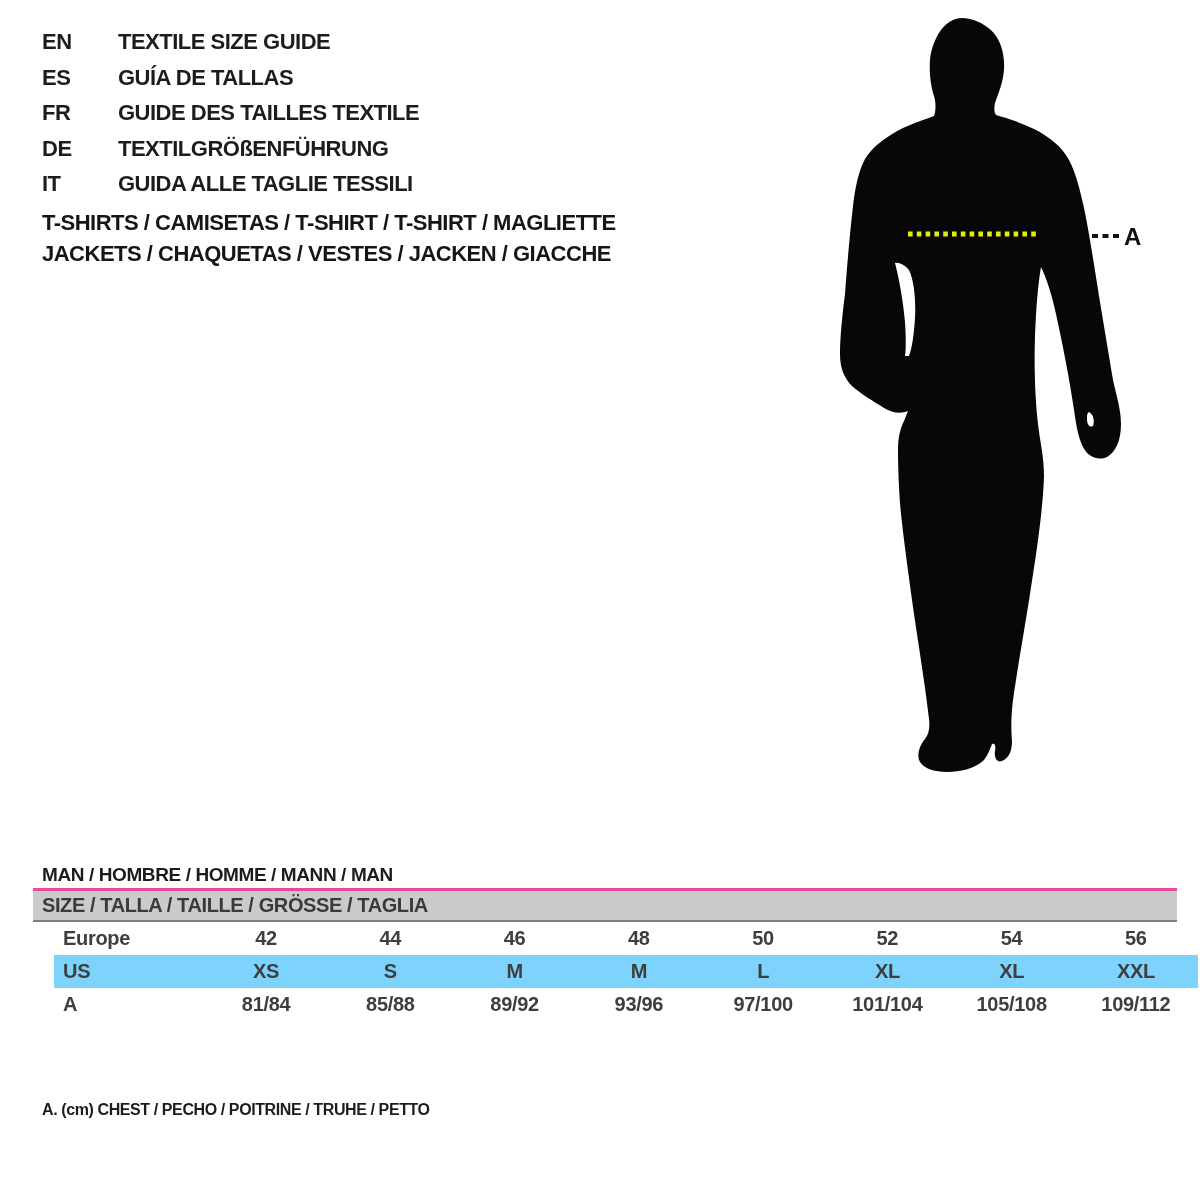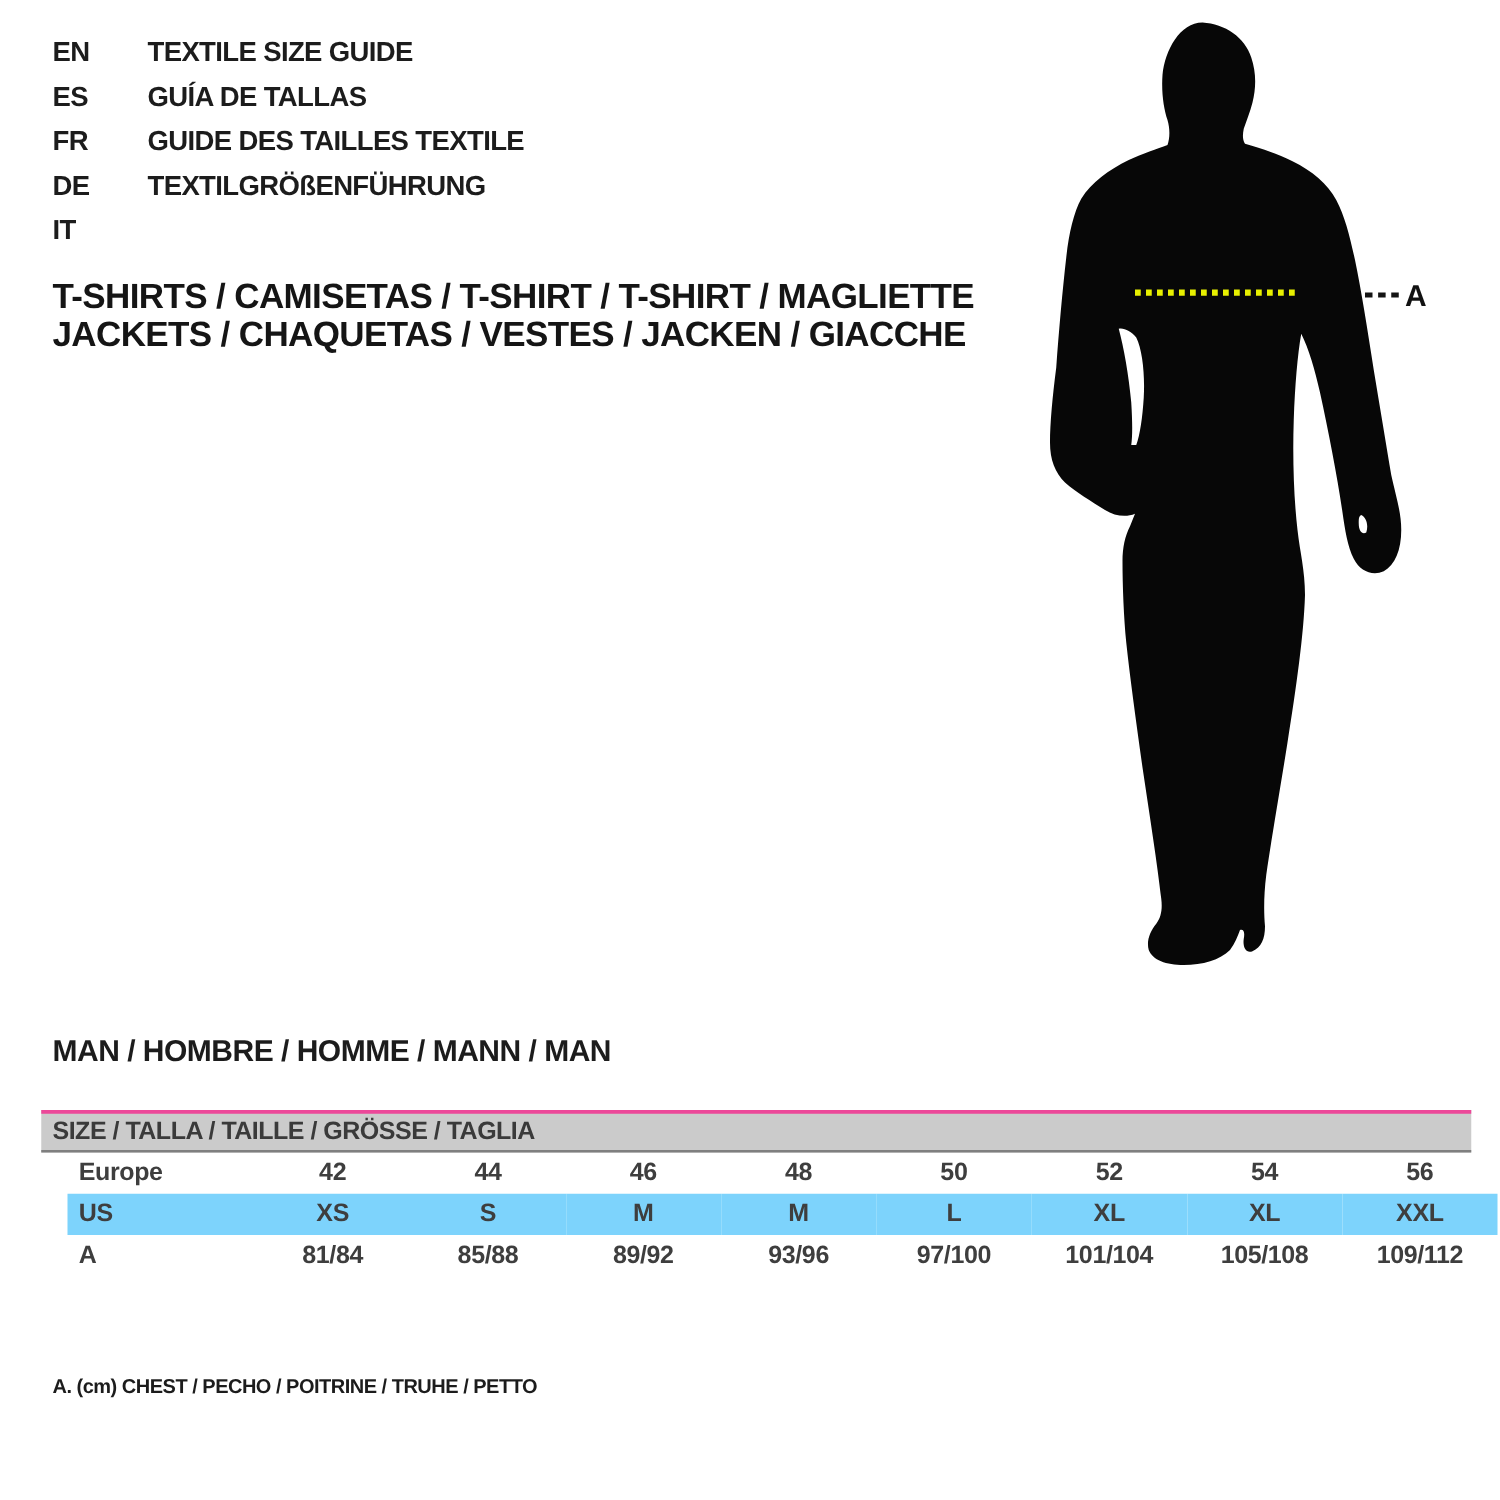--- a/index.html
+++ b/index.html
@@ -5,25 +5,25 @@
   html,body{margin:0;padding:0;background:#ffffff;}
   .canvas{
     position:relative;width:1200px;height:1200px;background:#ffffff;overflow:hidden;
     font-family:"Liberation Sans",sans-serif;font-weight:700;color:#1a1a1a;
   }
   
   .lang-block{position:absolute;top:24px;left:42px;}
   .lang-row{display:flex;line-height:35.5px;font-size:22px;letter-spacing:-0.5px;color:#1c1c1c;}
   .lang-code{width:76px;flex:0 0 76px;}
   
-  .cat-block{position:absolute;top:221px;left:42px;font-size:28px;line-height:31px;letter-spacing:-0.5px;color:#151515;}
+  .cat-block{position:absolute;top:207px;left:42px;font-size:22px;line-height:31px;letter-spacing:-0.5px;color:#151515;}
   
   .figure-wrap{position:absolute;top:0;left:820px;width:380px;height:800px;}
   
-  .section-title{position:absolute;top:828px;left:42px;font-size:24px;letter-spacing:-0.4px;color:#1c1c1c;}
+  .section-title{position:absolute;top:864px;left:42px;font-size:19px;letter-spacing:-0.4px;color:#1c1c1c;}
   
   .table-wrap{position:absolute;top:888px;left:33px;width:1144px;}
   .table-header{
     background:#cbcbcb;border-top:3px solid #ec4899;border-bottom:2px solid #7f7f7f;
     height:29px;line-height:29px;padding-left:9px;font-size:20px;letter-spacing:-0.4px;color:#3a3a3a;
   }
   table.size{border-collapse:collapse;table-layout:fixed;width:100%;margin-left:21px;}
   table.size td{
     height:33px;padding:0;font-size:20px;letter-spacing:-0.3px;color:#3e3e3e;
     text-align:center;vertical-align:middle;font-weight:700;
@@ -50,20 +50,21 @@
     <div class="lang-row">
       <span class="lang-code">FR</span>
       <span class="lang-label">GUIDE DES TAILLES TEXTILE</span>
     </div>
     <div class="lang-row">
       <span class="lang-code">DE</span>
       <span class="lang-label">TEXTILGRÖßENFÜHRUNG</span>
     </div>
     <div class="lang-row">
       <span class="lang-code">IT</span>
+      <span class="lang-label">GUIDA ALLE TAGLIE TESSILI</span>
     </div>
   </div>
 
   <div class="cat-block">
     <div>T-SHIRTS / CAMISETAS / T-SHIRT / T-SHIRT / MAGLIETTE</div>
     <div>JACKETS / CHAQUETAS / VESTES / JACKEN / GIACCHE</div>
   </div>
 
   <div class="figure-wrap">
     <svg width="380" height="800" viewBox="820 0 380 800" xmlns="http://www.w3.org/2000/svg">

